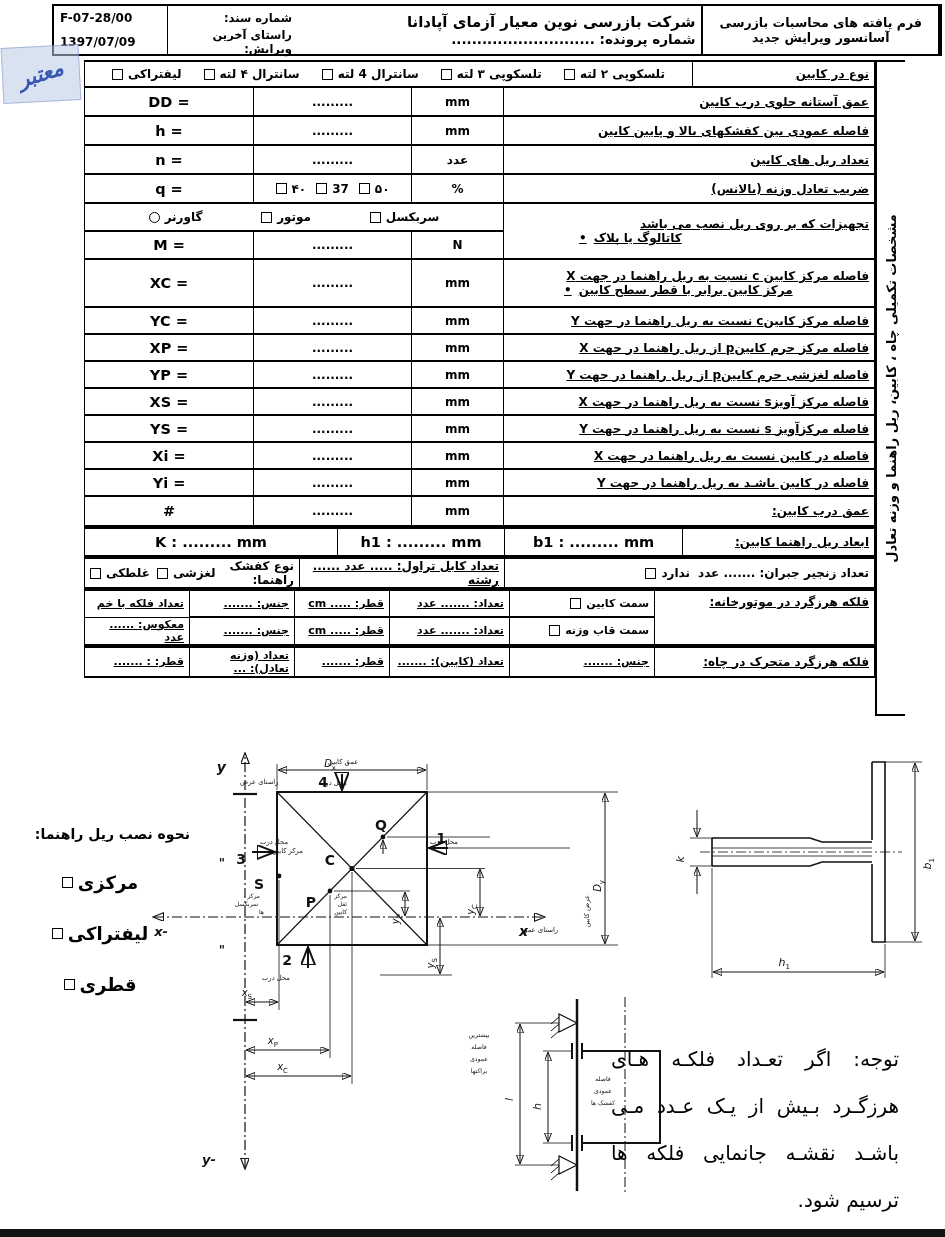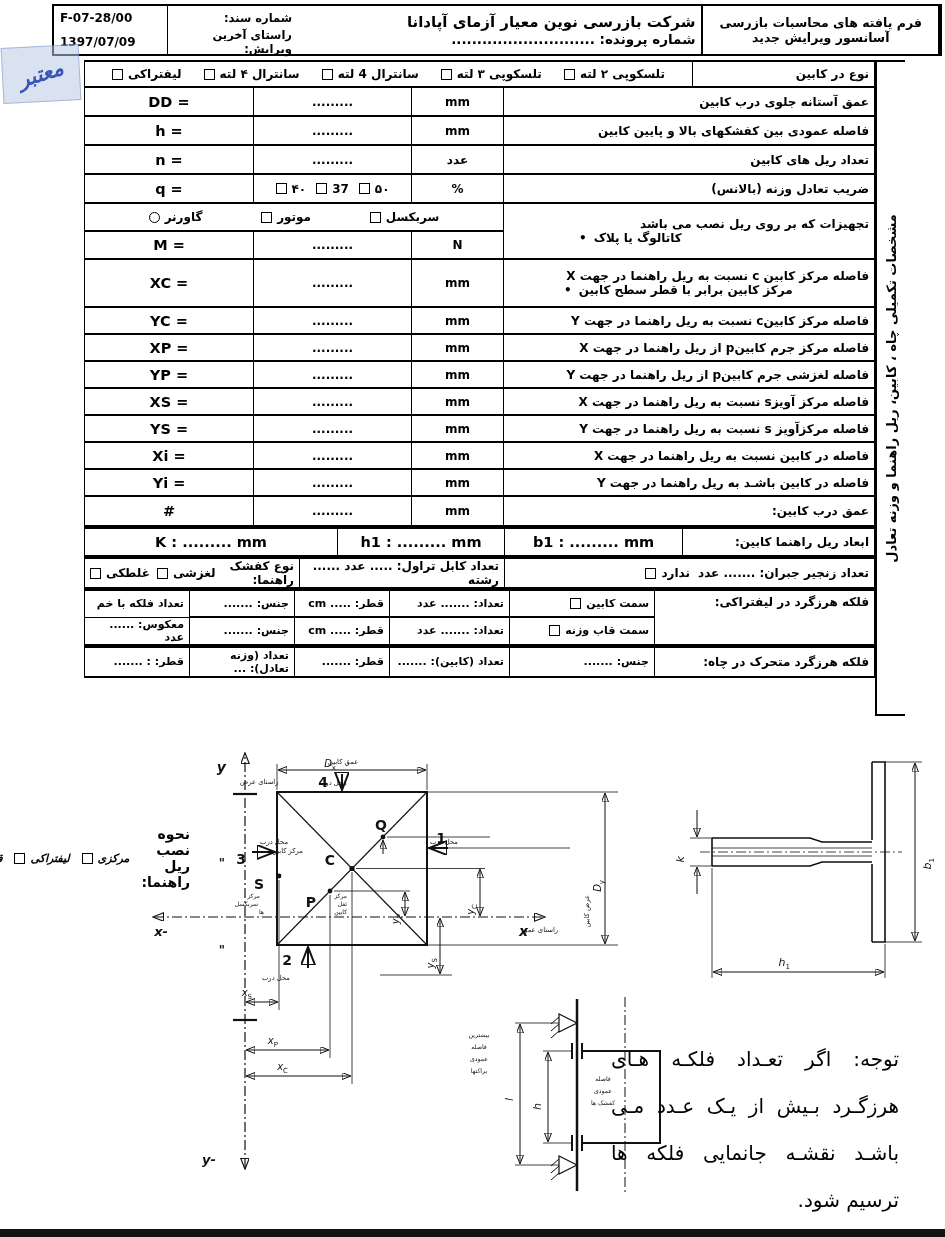--- a/index.html
+++ b/index.html
@@ -25,39 +25,39 @@
   
   .stamp{position:absolute;top:46px;left:2px;width:76px;height:54px;
          background:rgba(186,203,229,0.55);border:1px solid rgba(80,100,180,0.35);
          transform:rotate(-3deg);display:flex;align-items:center;justify-content:center;z-index:5;}
   .stamp span{color:#3a56b5;font-weight:bold;font-size:21px;transform:rotate(-14deg);font-style:italic;}
   
   .tables{position:absolute;top:60px;left:85px;width:790px;}
   table{border-collapse:collapse;table-layout:fixed;width:790px;}
   td{border:1.5px solid #000;border-top-width:2.4px;border-bottom-width:2.4px;
      padding:0 5px;font-weight:bold;font-size:12px;overflow:hidden;box-sizing:border-box;}
-  td.desc{text-align:right;}
+  td.desc{text-align:right;text-decoration:underline;}
   td.ctr{text-align:center;}
   td.ltr{direction:ltr;margin-top:12px;}
   .sym{font-size:14.5px;}
   .small td{font-size:11px;}
   .opt{display:inline-flex;direction:rtl;align-items:center;gap:5px;}
   .cb{display:inline-block;width:9px;height:9px;border:1.4px solid #000;flex:none;}
   .circ{border-radius:50%;}
   .optrow{display:flex;direction:rtl;align-items:center;}
   .bullet-line{display:flex;direction:ltr;gap:7px;padding-left:55px;font-size:12px;align-items:center;}
   
   .vstrip{position:absolute;top:60px;left:875px;width:30px;height:656px;
           border-top:2.2px solid #000;border-bottom:2.2px solid #000;border-left:2.2px solid #000;
           box-sizing:border-box;display:flex;align-items:center;justify-content:center;}
   .vstrip span{transform:rotate(-90deg);white-space:nowrap;font-weight:bold;font-size:13px;}
   
-  .rail-install{position:absolute;left:10px;top:826px;width:180px;display:flex;gap:12px;}
+  .rail-install{position:absolute;left:10px;top:826px;width:180px;display:flex;flex-direction:column;gap:30px;}
   .ri-title{font-weight:bold;font-size:14px;text-align:right;}
-  .ri-opt{align-self:center;font-weight:bold;font-size:11px;font-style:italic;}
+  .ri-opt{align-self:center;font-weight:bold;font-size:18px;}
   .note{position:absolute;left:611px;top:1036px;width:288px;direction:rtl;
         font-size:20px;line-height:2.35;text-align:justify;text-align-last:right;}
   .blackbar{position:absolute;left:0;bottom:0;width:945px;height:8px;background:#131313;}
   svg{position:absolute;}
   svg text{font-family:"DejaVu Sans",sans-serif;fill:#111;}
   .fa7{font-size:6.8px;}
   .dimletter{font-style:italic;font-size:10px;}
   .dimsub{font-size:7px;}
   line,path,rect,polyline,polygon{stroke:#111;fill:none;}
 </style>
@@ -327,21 +327,21 @@
     <colgroup>
         <col style="width:220px">
         <col style="width:145px">
         <col style="width:120px">
         <col style="width:95px">
         <col style="width:105px">
         <col style="width:105px">
       </colgroup>
     <tbody>
         <tr style="height:27px">
-      <td rowspan="2" class="desc" style="font-size:12px;vertical-align:top;padding-top:4px;">فلکه هرزگرد در لیفتراکی:</td>
+      <td rowspan="2" class="desc" style="font-size:12px;vertical-align:top;padding-top:4px;">فلکه هرزگرد در موتورخانه:</td>
       <td>
         <div class="optrow">
               <span class="opt">
                 <span>سمت کابین</span>
                 <span class="cb"></span>
               </span>
             </div>
       </td>
       <td class="desc">تعداد: .......   عدد</td>
       <td class="desc">قطر: ..... cm</td>

